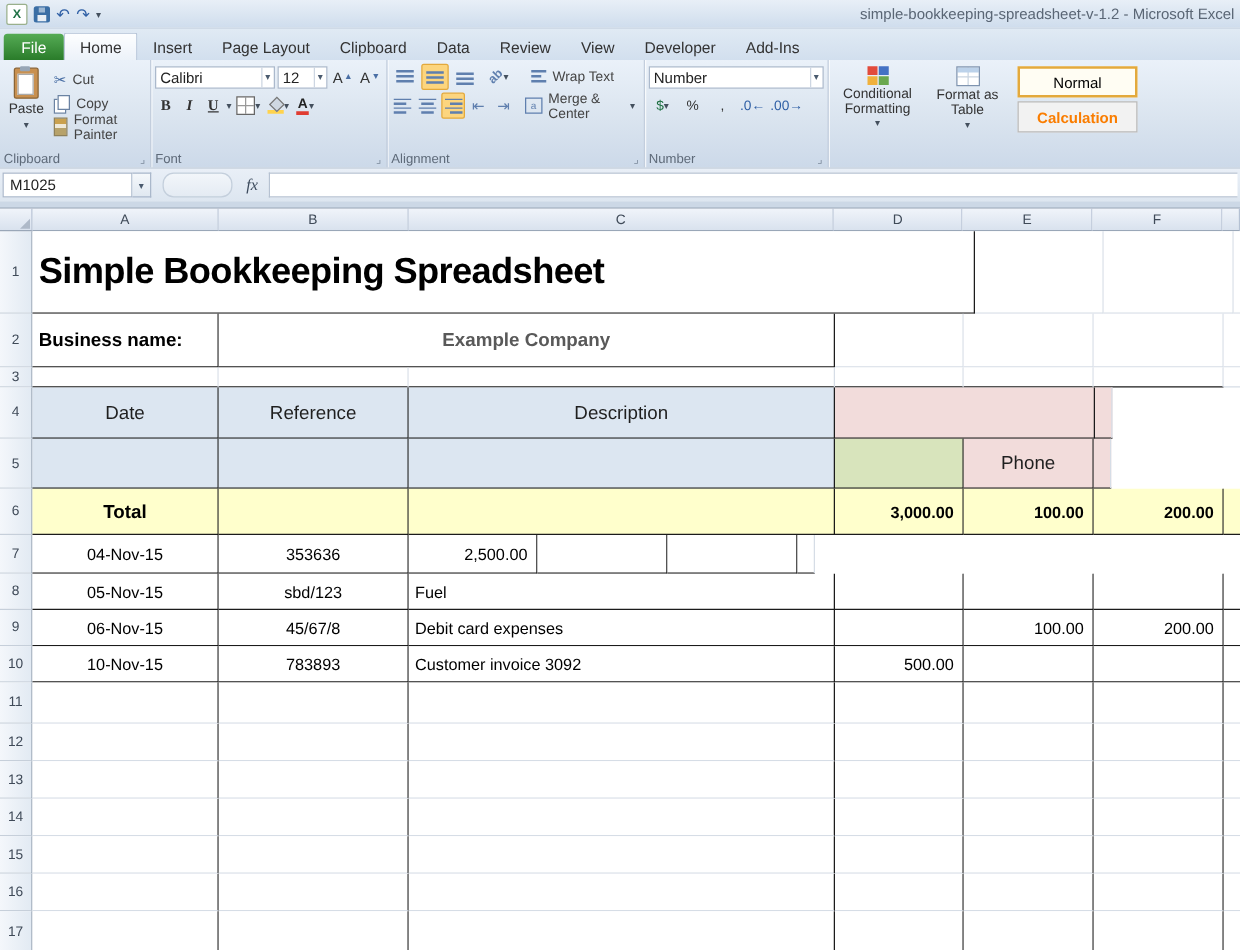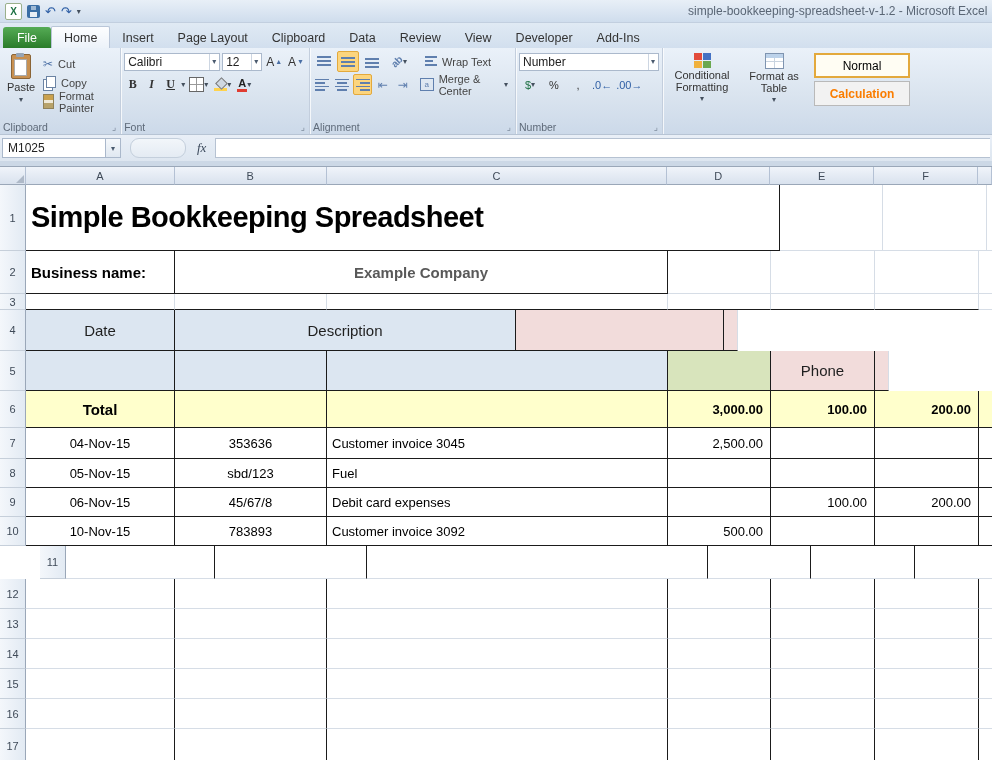--- a/index.html
+++ b/index.html
@@ -425,20 +425,21 @@
           <div class="cell bb" style="width: 152px;"></div>
           <div class="cell bb" style="width: 341px;"></div>
           <div class="cell bb" style="width: 103px;"></div>
           <div class="cell bb" style="width: 104px;"></div>
           <div class="cell bb" style="width: 104px;"></div>
           <div class="cell" style="width: 14px;"></div>
         </div>
         <div class="grow" style="height: 41px;">
           <div class="rh">4</div>
           <div class="cell hdr hblue c br bb" style="width: 149px;">Date</div>
+          <div class="cell hdr hblue c br bb" style="width: 152px;">Reference</div>
           <div class="cell hdr hblue c br bb" style="width: 341px;">Description</div>
           <div class="cell hpink br bb" style="width: 208px;"></div>
           <div class="cell hpink bb" style="width: 14px;"></div>
         </div>
         <div class="grow" style="height: 40px;">
           <div class="rh">5</div>
           <div class="cell hblue br bb" style="width: 149px;"></div>
           <div class="cell hblue br bb" style="width: 152px;"></div>
           <div class="cell hblue br bb" style="width: 341px;"></div>
           <div class="cell hgreen br bb" style="width: 103px;"></div>
@@ -452,21 +453,20 @@
           <div class="cell ytotal br bb" style="width: 341px;"></div>
           <div class="cell ytotal b r br bb" style="width: 103px;">3,000.00</div>
           <div class="cell ytotal b r br bb" style="width: 104px;">100.00</div>
           <div class="cell ytotal b r br bb" style="width: 104px;">200.00</div>
           <div class="cell ytotal bb" style="width: 14px;"></div>
         </div>
         <div class="grow" style="height: 31px;">
           <div class="rh">7</div>
           <div class="cell c br bb" style="width: 149px;">04-Nov-15</div>
           <div class="cell c br bb" style="width: 152px;">353636</div>
-          <div class="cell br bb" style="width: 341px;">Customer invoice 3045</div>
           <div class="cell r br bb" style="width: 103px;">2,500.00</div>
           <div class="cell br bb" style="width: 104px;"></div>
           <div class="cell br bb" style="width: 104px;"></div>
           <div class="cell bb" style="width: 14px;"></div>
         </div>
         <div class="grow" style="height: 29px;">
           <div class="rh">8</div>
           <div class="cell c br bb" style="width: 149px;">05-Nov-15</div>
           <div class="cell c br bb" style="width: 152px;">sbd/123</div>
           <div class="cell br bb" style="width: 341px;">Fuel</div>
@@ -488,21 +488,21 @@
         <div class="grow" style="height: 29px;">
           <div class="rh">10</div>
           <div class="cell c br bb" style="width: 149px;">10-Nov-15</div>
           <div class="cell c br bb" style="width: 152px;">783893</div>
           <div class="cell br bb" style="width: 341px;">Customer invoice 3092</div>
           <div class="cell r br bb" style="width: 103px;">500.00</div>
           <div class="cell br bb" style="width: 104px;"></div>
           <div class="cell br bb" style="width: 104px;"></div>
           <div class="cell bb" style="width: 14px;"></div>
         </div>
-        <div class="grow" style="height: 33px; padding-left: 40px;">
+        <div class="grow" style="height: 33px;">
           <div class="rh">11</div>
           <div class="cell br" style="width: 149px;"></div>
           <div class="cell br" style="width: 152px;"></div>
           <div class="cell br" style="width: 341px;"></div>
           <div class="cell br" style="width: 103px;"></div>
           <div class="cell br" style="width: 104px;"></div>
           <div class="cell br" style="width: 104px;"></div>
           <div class="cell" style="width: 14px;"></div>
         </div>
         <div class="grow" style="height: 30px;">

